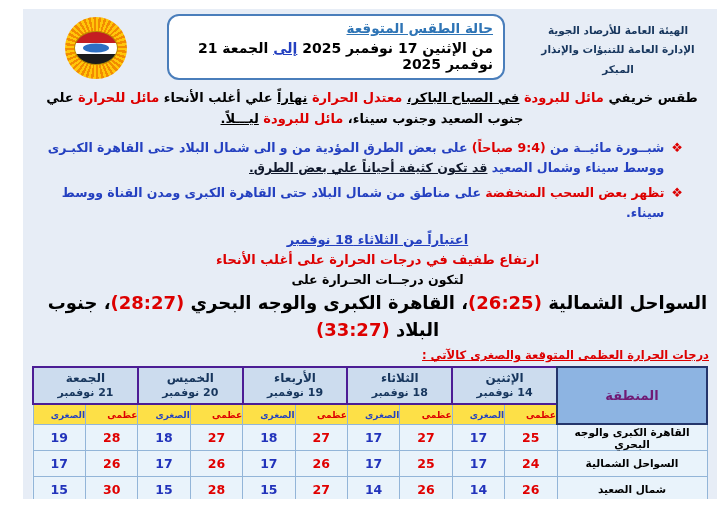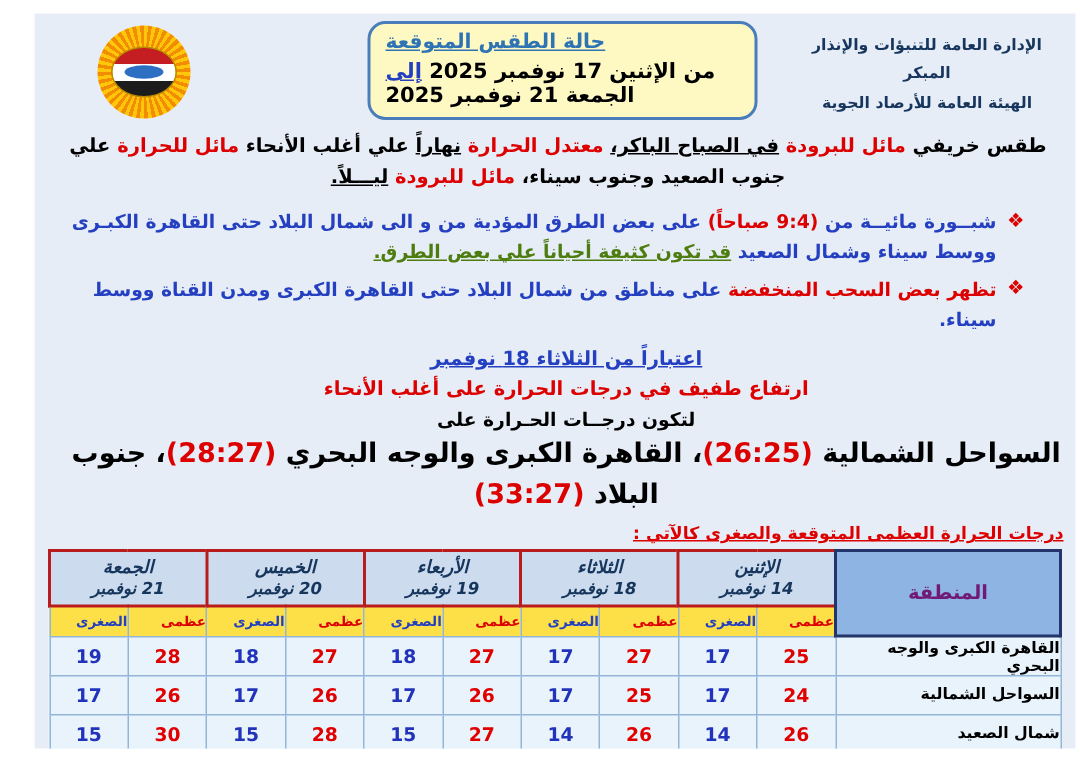--- a/index.html
+++ b/index.html
@@ -19,23 +19,23 @@
     overflow: hidden;
   }
 
   
   .header { display: flex; align-items: flex-start; padding: 5px 8px 0 16px; }
   .org {
     width: 182px; text-align: center; margin-top: 7px;
     color: #17365d; font-size: 10.5px; line-height: 1.85;
   }
   .title-box {
-    width: 260px; margin-right: 22px;
+    width: 338px; margin-right: 22px;
     border: 2px solid #4a7ebb; border-radius: 12px;
-    background: #fef9c3; text-align: left;
+    background: #ffffff; text-align: right;
     padding: 4px 10px 6px;
   }
   .title-box .t1 { color: #2e74b5; font-size: 13.5px; text-decoration: underline; }
   .title-box .t2 { color: #000; font-size: 14px; margin-top: 4px; }
 
   .logo {
     margin-right: auto; margin-left: 26px; margin-top: 3px;
     width: 62px; height: 62px; border-radius: 50%;
     background: repeating-conic-gradient(#ffc60a 0deg 5deg, #f28c00 5deg 10deg);
     position: relative; flex: 0 0 auto;
@@ -49,21 +49,21 @@
   .logo .cloud {
     position: absolute; top: 50%; left: 50%; transform: translate(-50%,-50%);
     width: 26px; height: 9px; border-radius: 50%;
     background: #2d6fc2;
   }
 
   
   .seg-k  { color: #000000; }
   .seg-ku { color: #000000; text-decoration: underline; }
   .seg-r  { color: #dd0000; }
-  .seg-ru { color: #4d7c0f; text-decoration: underline; }
+  .seg-ru { color: #0f172a; text-decoration: underline; }
   .seg-b  { color: #2440c0; }
   .seg-bu { color: #2440c0; text-decoration: underline; }
 
   .para {
     padding: 7px 12px 0 16px;
     font-size: 13px; line-height: 1.62; color: #000; text-align: center;
   }
   .bullets { padding: 4px 34px 0 22px; }
   .bullet { display: flex; gap: 7px; font-size: 12.5px; line-height: 1.6; margin-top: 5px; }
   .bullet .marker { color: #dd0000; flex: 0 0 auto; font-size: 13px; }
@@ -88,41 +88,41 @@
     table-layout: fixed;
   }
   .temp-table th, .temp-table td { border: 1px solid #93b5d8; text-align: center; }
   .temp-table col.region-col { width: 150px; }
   .temp-table .region-head {
     background: #8db4e2; color: #701a75; font-size: 13px;
     border: 2px solid #24356b;
   }
   .temp-table .day-head {
     background: #ccdcee; color: #17365d;
-    border: 2px solid #b91c1c;
-    height: 37px; font-size: 12px; line-height: 1.35; font-style: italic;
+    border: 2px solid #4c1d95;
+    height: 37px; font-size: 12px; line-height: 1.35;
   }
   .temp-table .day-head .date { font-size: 11px; }
   .temp-table .sub-head { background: #fde047; height: 20px; font-size: 9px; padding-left: 32px; }
   .temp-table .sub-max { color: #dd0000; }
   .temp-table .sub-min { color: #2440c0; }
   .temp-table td { height: 26px; font-size: 12.5px; }
-  .temp-table td.region { color: #000; font-size: 10.5px; text-align: right; }
+  .temp-table td.region { color: #000; font-size: 10.5px; }
   .temp-table td.max { color: #e00000; }
   .temp-table td.min { color: #2233bb; }
 </style>
 </head>
 <body>
 
 <div class="sheet">
 
   <div class="header">
     <div class="org">
+      <div>الهيئة العامة للأرصاد الجوية</div>
       <div>الإدارة العامة للتنبؤات والإنذار المبكر</div>
-      <div>الهيئة العامة للأرصاد الجوية</div>
     </div>
     <div class="title-box">
       <div class="t1">حالة الطقس المتوقعة</div>
       <div class="t2"><span class="seg-k">من الإثنين 17 نوفمبر 2025 </span><span class="seg-bu">إلى</span><span class="seg-k"> الجمعة 21 نوفمبر 2025</span></div>
     </div>
     <div class="logo">
       <div class="flag">
         <div class="cloud"></div>
       </div>
     </div>

